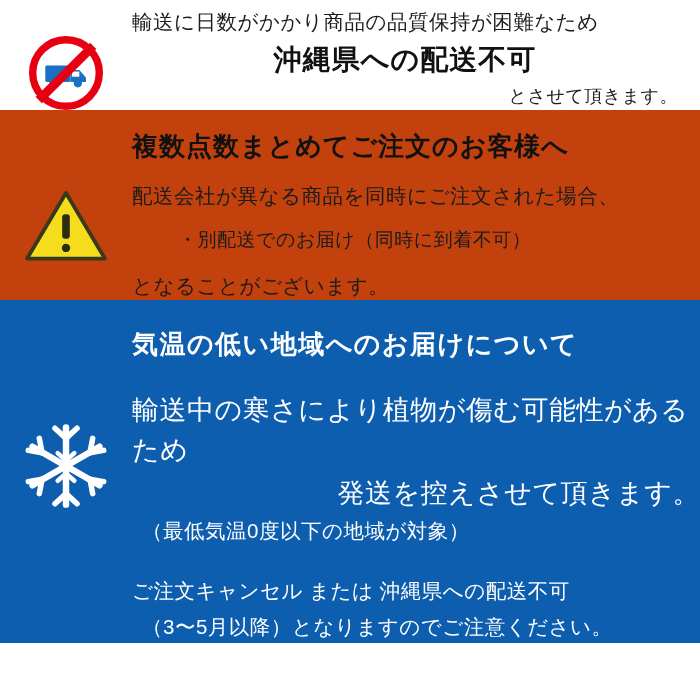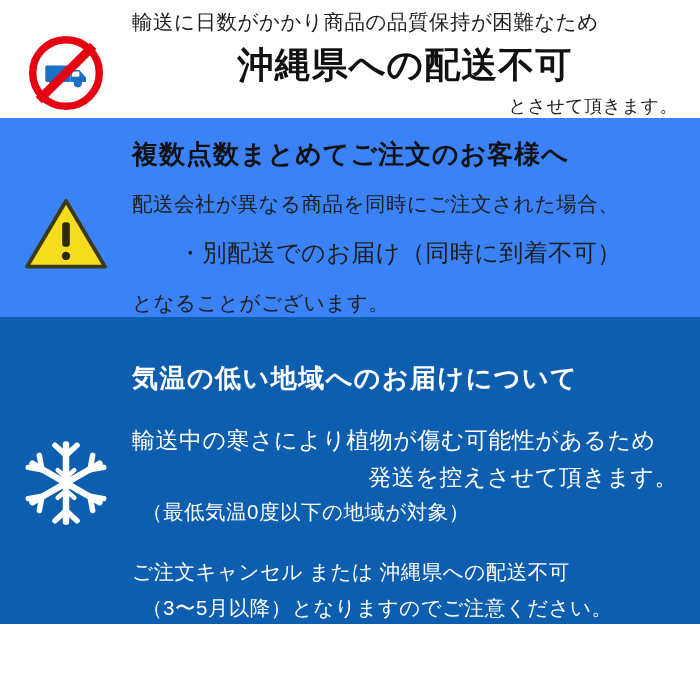--- a/index.html
+++ b/index.html
@@ -42,39 +42,39 @@
     padding-right: 22px;
     padding-top: 8px;
   }
   .ok-line1 {
     font-size: 20.5px;
     color: #1c1c1c;
     letter-spacing: 0.5px;
     line-height: 1.35;
   }
   .ok-line2 {
-    font-size: 36px;
+    font-size: 28px;
     font-weight: bold;
     color: #111111;
     letter-spacing: 1px;
     text-align: center;
     margin-top: 6px;
     line-height: 1.3;
   }
   .ok-line3 {
     font-size: 18px;
     color: #1c1c1c;
     text-align: right;
     margin-top: 6px;
     letter-spacing: 0.5px;
   }
 
   
   .sec-multi {
-    background: #3b82f6;
+    background: #c2410c;
     height: 235px;
     display: flex;
     align-items: flex-start;
     position: relative;
   }
   .icon-col-2 {
     width: 132px;
     min-width: 132px;
     display: flex;
     justify-content: center;
@@ -98,21 +98,21 @@
     color: #1c1c1c;
     margin-top: 18px;
     letter-spacing: 0.5px;
     line-height: 1.4;
   }
   .multi-list {
     margin-top: 14px;
     padding-left: 46px;
   }
   .multi-list-item {
-    font-size: 24px;
+    font-size: 19px;
     color: #1c1c1c;
     line-height: 1.65;
     letter-spacing: 0.5px;
   }
   .multi-tail {
     font-size: 20.5px;
     color: #1c1c1c;
     text-align: left;
     margin-top: 16px;
     letter-spacing: 0.5px;
@@ -130,32 +130,30 @@
   .icon-col-3 {
     width: 132px;
     min-width: 132px;
     display: flex;
     justify-content: center;
     align-items: flex-start;
     padding-top: 120px;
   }
   .text-col-3 {
     flex: 1;
-    padding-right: 22px;
     padding-top: 28px;
-    margin-top: 17px;
   }
   .cold-head {
     font-size: 26px;
     font-weight: bold;
     letter-spacing: 1.5px;
     line-height: 1.3;
   }
   .cold-p1 {
-    font-size: 23px;
+    font-size: 27px;
     margin-top: 28px;
     line-height: 1.5;
     letter-spacing: 0.5px;
   }
   .cold-note {
     font-size: 20.5px;
     margin-top: 4px;
     padding-left: 10px;
     letter-spacing: 0.5px;
   }

